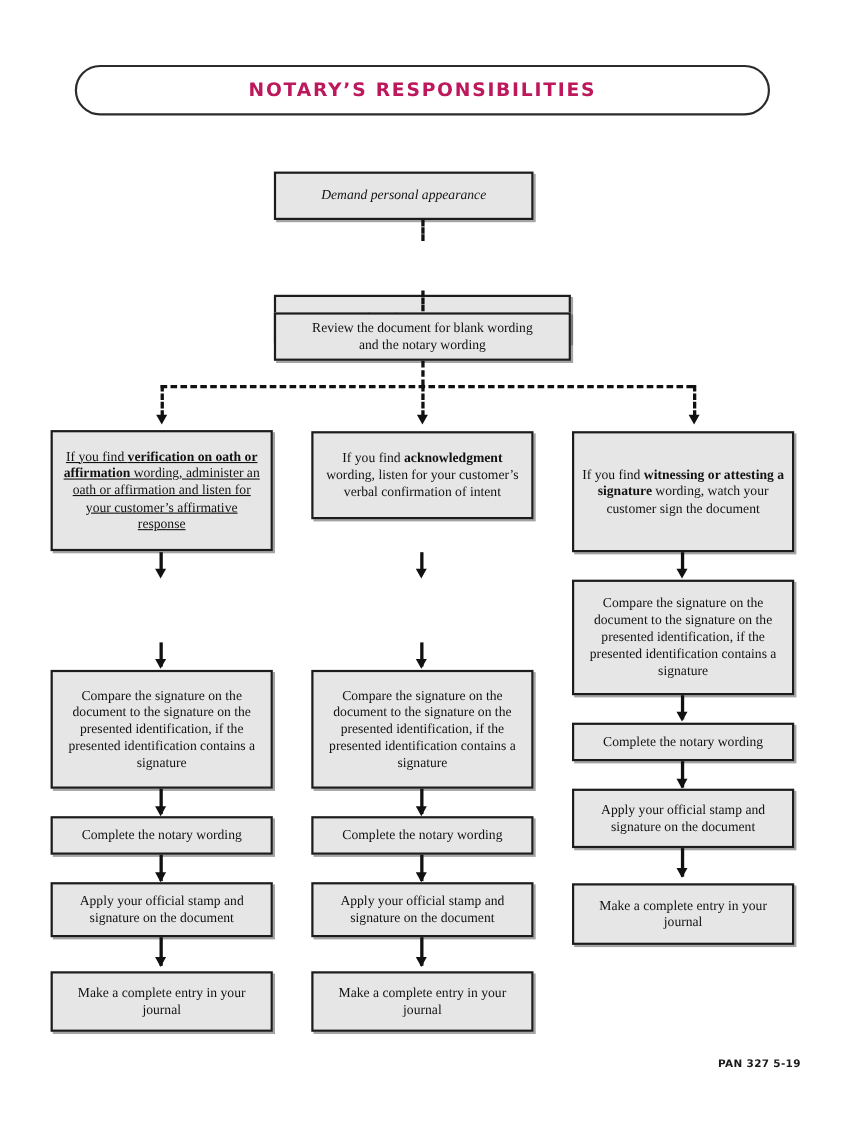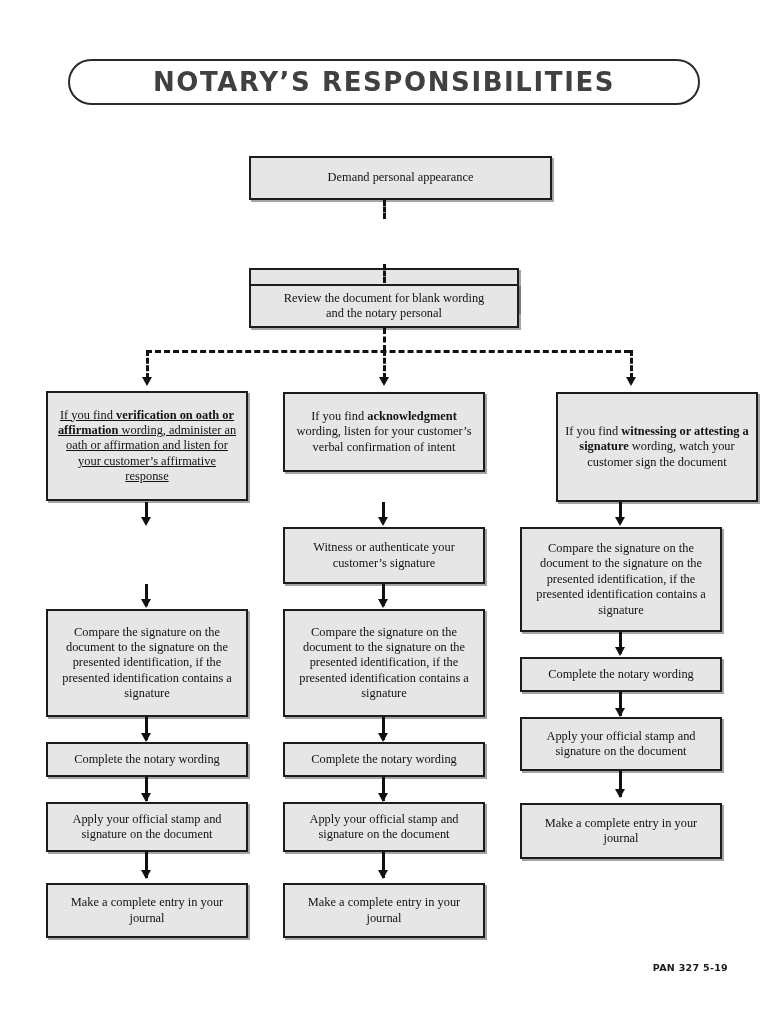--- a/index.html
+++ b/index.html
@@ -34,23 +34,23 @@
     border-radius: 24px;
     background: #ffffff;
     box-sizing: border-box;
     display: flex;
     align-items: center;
     justify-content: center;
   }
   #title-text {
     font-family: "DejaVu Sans", sans-serif;
     font-weight: bold;
-    font-size: 26px;
+    font-size: 17px;
     letter-spacing: 1.6px;
-    color: #404040;
+    color: #be185d;
     white-space: nowrap;
   }
 
   
   .box {
     position: absolute;
     box-sizing: border-box;
     background: #e6e6e6;
     border: 2px solid #1c1c1c;
     box-shadow: 2px 2px 0 rgba(90,90,90,0.55);
@@ -106,36 +106,36 @@
 </style>
 </head>
 <body>
 
 <div id="page">
 
   <div id="title-banner">
     <span id="title-text">NOTARY’S RESPONSIBILITIES</span>
   </div>
 
-  <div class="box" style="left:249px; top:156px; width:303px; height:44px;">
+  <div class="box" style="left:249px; top:156px; width:236px; height:44px;font-style:italic;">
     <span class="txt">Demand personal appearance</span>
   </div>
 
   <div class="vdash" style="left:383px; top:200px; height:19px;"></div>
 
   <div class="box" style="left:249px; top:220px; width:270px; height:44px;margin-top:48px;">
     <span class="txt">Identify your customer</span>
   </div>
 
   <div class="vdash" style="left:383px; top:264px; height:19px;"></div>
 
   <div class="box" style="left:249px; top:284px; width:270px; height:44px;">
     <span class="txt">
       <span>Review the document for blank wording</span><br>
-      <span>and the notary personal</span>
+      <span>and the notary wording</span>
     </span>
   </div>
 
   <div class="vdash" style="left:383px; top:328px; height:23px;"></div>
 
   <div class="hdash" style="left:146px; top:350px; width:484px;"></div>
 
   <div class="vdash" style="left:146px; top:350px; height:29px;"></div>
   <div class="arrowhead-down" style="left:142px; top:377px;"></div>
 
@@ -175,23 +175,20 @@
   <div class="box" style="left:46px; top:883px; width:202px; height:55px;">
     <span class="txt">Make a complete entry in your journal</span>
   </div>
 
   <div class="box" style="left:283px; top:392px; width:202px; height:80px;">
     <span class="txt"><span>If you find </span><b>acknowledgment</b><span> wording, listen for your customer’s verbal confirmation of intent</span></span>
   </div>
   <div class="vline-solid conn" style="left:382px; top:502px; height:20px;"></div>
   <div class="arrowhead-down" style="left:378px; top:517px;"></div>
 
-  <div class="box" style="left:283px; top:527px; width:202px; height:57px;">
-    <span class="txt">Witness or authenticate your customer’s signature</span>
-  </div>
   <div class="vline-solid conn" style="left:382px; top:584px; height:22px;"></div>
   <div class="arrowhead-down" style="left:378px; top:599px;"></div>
 
   <div class="box" style="left:283px; top:609px; width:202px; height:108px;">
     <span class="txt">Compare the signature on the document to the signature on the presented identification, if the presented identification contains a signature</span>
   </div>
   <div class="vline-solid conn" style="left:382px; top:717px; height:23px;"></div>
   <div class="arrowhead-down" style="left:378px; top:733px;"></div>
 
   <div class="box" style="left:283px; top:742px; width:202px; height:35px;">
@@ -203,21 +200,21 @@
   <div class="box" style="left:283px; top:802px; width:202px; height:50px;">
     <span class="txt">Apply your official stamp and signature on the document</span>
   </div>
   <div class="vline-solid conn" style="left:382px; top:852px; height:26px;"></div>
   <div class="arrowhead-down" style="left:378px; top:870px;"></div>
 
   <div class="box" style="left:283px; top:883px; width:202px; height:55px;">
     <span class="txt">Make a complete entry in your journal</span>
   </div>
 
-  <div class="box" style="left:520px; top:392px; width:202px; height:110px;margin-left:36px;">
+  <div class="box" style="left:520px; top:392px; width:202px; height:110px;">
     <span class="txt"><span>If you find </span><b>witnessing or attesting a signature</b><span> wording, watch your customer sign the document</span></span>
   </div>
   <div class="vline-solid conn" style="left:619px; top:502px; height:20px;"></div>
   <div class="arrowhead-down" style="left:615px; top:517px;"></div>
 
   <div class="box" style="left:520px; top:527px; width:202px; height:105px;">
     <span class="txt">Compare the signature on the document to the signature on the presented identification, if the presented identification contains a signature</span>
   </div>
   <div class="vline-solid conn" style="left:619px; top:632px; height:22px;"></div>
   <div class="arrowhead-down" style="left:615px; top:647px;"></div>

